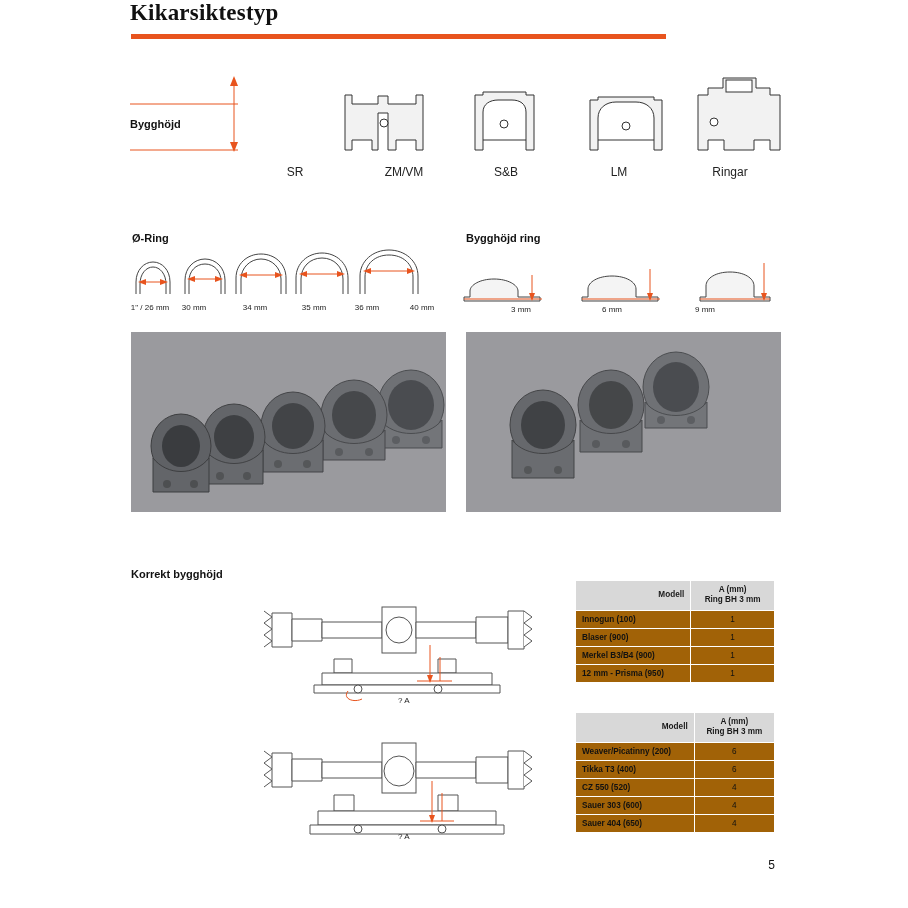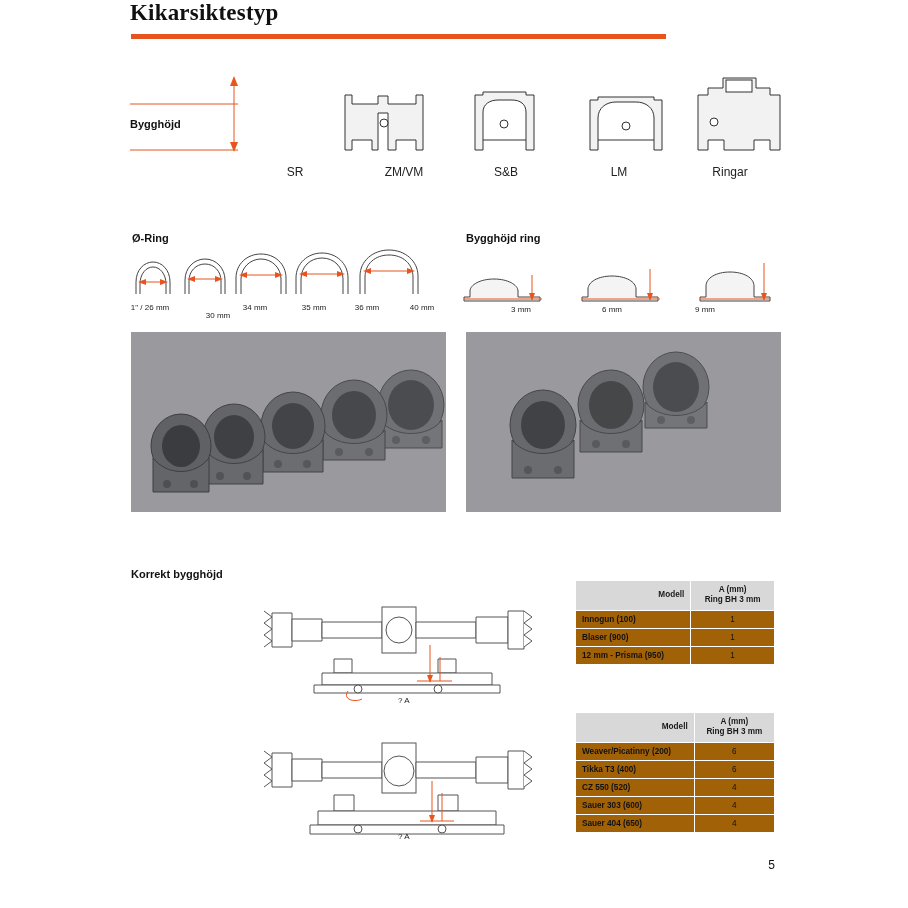--- a/index.html
+++ b/index.html
@@ -151,21 +151,21 @@
       <line x1="174" y1="26" x2="214" y2="26"></line>
       <polygon points="171,26 179,23 179,29" fill="#e8541e" stroke="none"></polygon>
       <polygon points="217,26 209,23 209,29" fill="#e8541e" stroke="none"></polygon>
       <line x1="238" y1="23" x2="284" y2="23"></line>
       <polygon points="235,23 243,20 243,26" fill="#e8541e" stroke="none"></polygon>
       <polygon points="287,23 279,20 279,26" fill="#e8541e" stroke="none"></polygon>
     </g>
   </svg>
 
   <div class="tiny" style="left:112px;top:303px;width:76px;">1" / 26 mm</div>
-  <div class="tiny" style="left:192px;top:303px;width:52px;margin-top:8px;">30 mm</div>
+  <div class="tiny" style="left:168px;top:303px;width:52px;">30 mm</div>
   <div class="tiny" style="left:229px;top:303px;width:52px;">34 mm</div>
   <div class="tiny" style="left:288px;top:303px;width:52px;">35 mm</div>
   <div class="tiny" style="left:341px;top:303px;width:52px;">36 mm</div>
   <div class="tiny" style="left:396px;top:303px;width:52px;">40 mm</div>
 
   <div class="lbl" style="left:466px;top:232px;text-align:center;">Bygghöjd ring</div>
 
   <svg class="svgbox" style="left:462px;top:255px;" width="310" height="60">
     <g stroke="#444" stroke-width="1" fill="#f4f4f4">
       <path d="M8,42 L8,36 C8,30 18,24 32,24 C46,24 56,30 56,36 L56,42
@@ -334,20 +334,24 @@
     <tbody>
       <tr>
         <td>Innogun (100)</td>
         <td class="c">1</td>
       </tr>
       <tr>
         <td>Blaser (900)</td>
         <td class="c">1</td>
       </tr>
       <tr>
+        <td>Merkel B3/B4 (900)</td>
+        <td class="c">1</td>
+      </tr>
+      <tr>
         <td>12 mm - Prisma (950)</td>
         <td class="c">1</td>
       </tr>
     </tbody>
   </table>
 
   <table style="left:575px;top:712px;width:200px;">
     <thead>
       <tr>
         <th>Modell</th>

